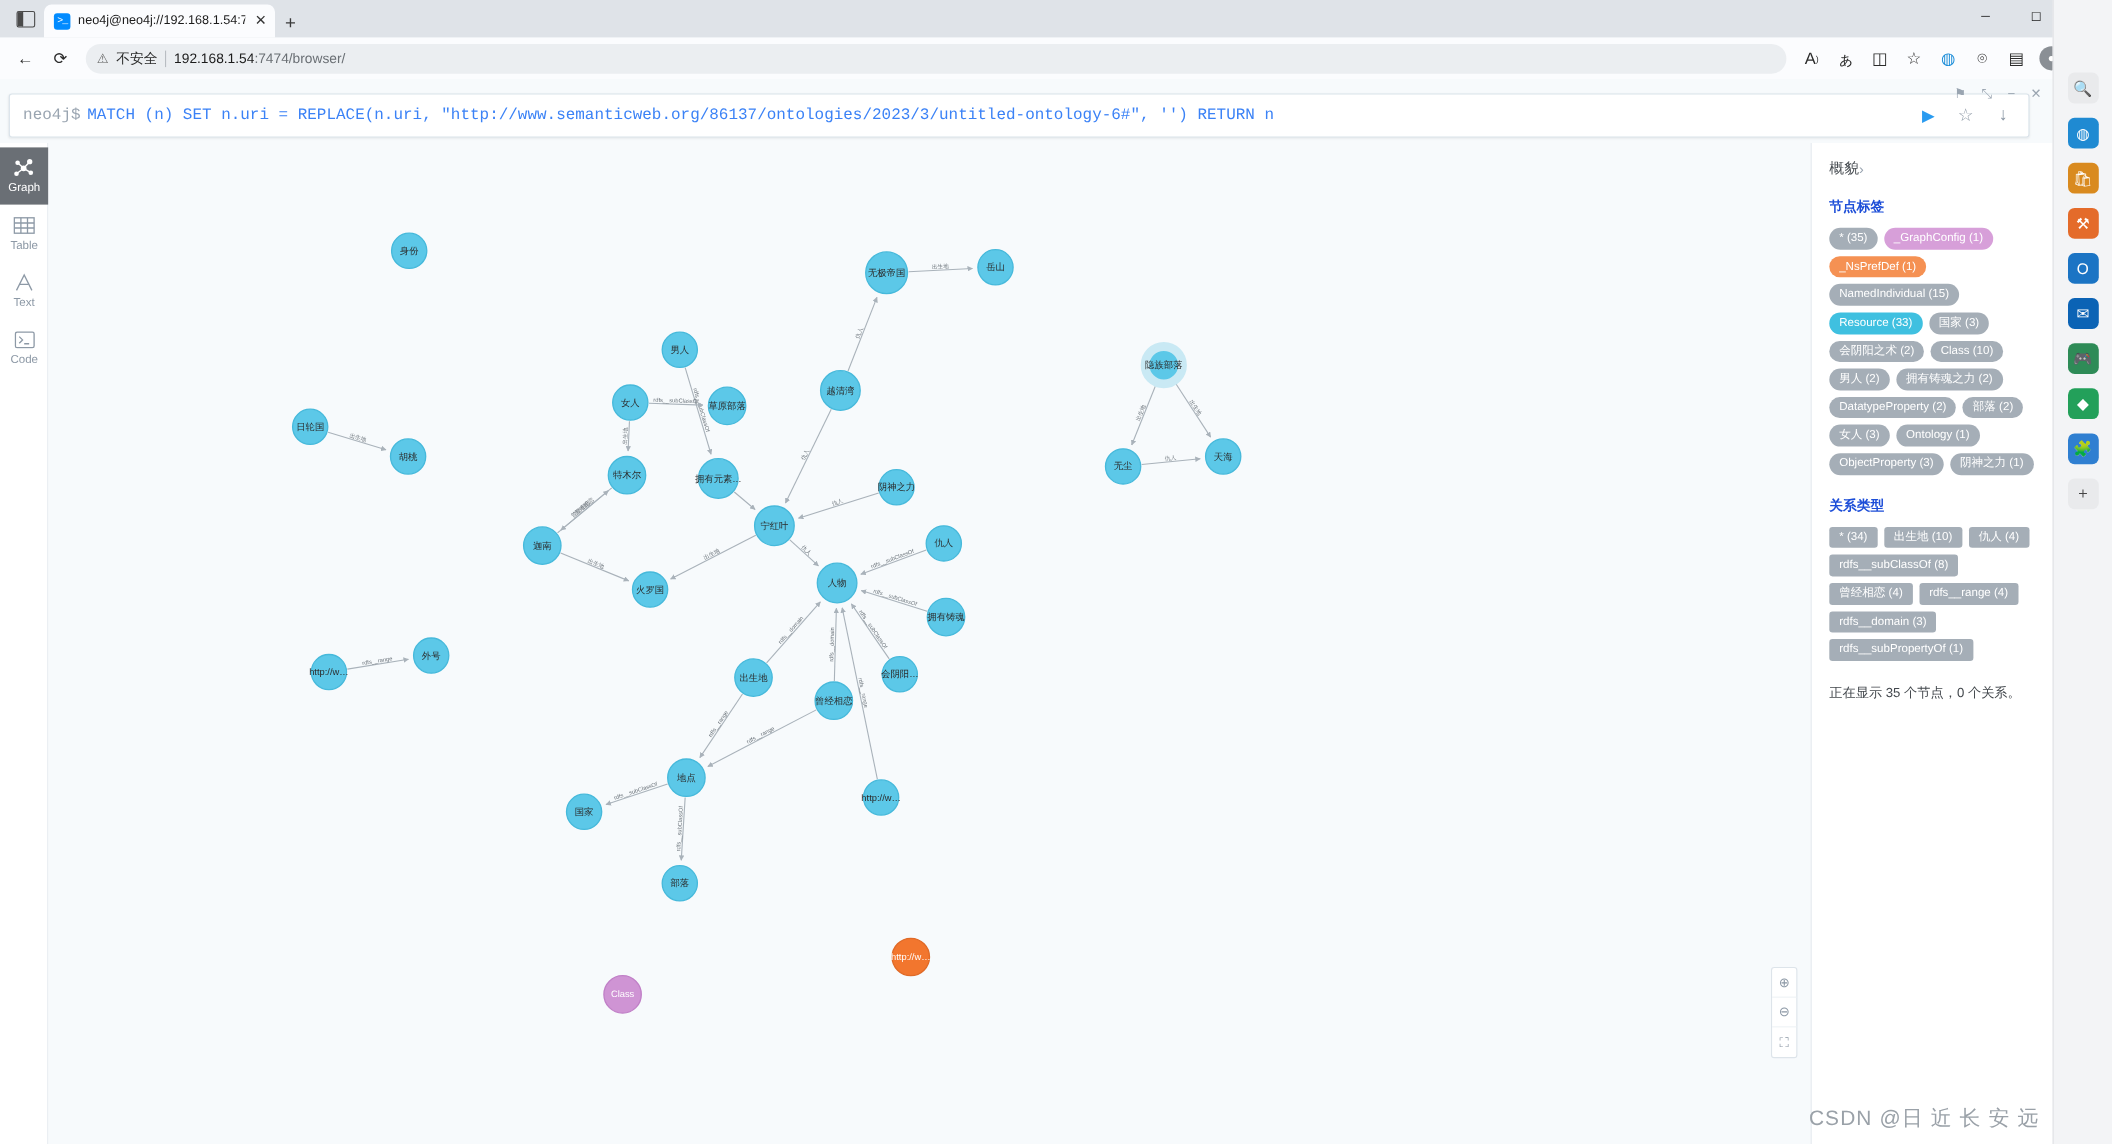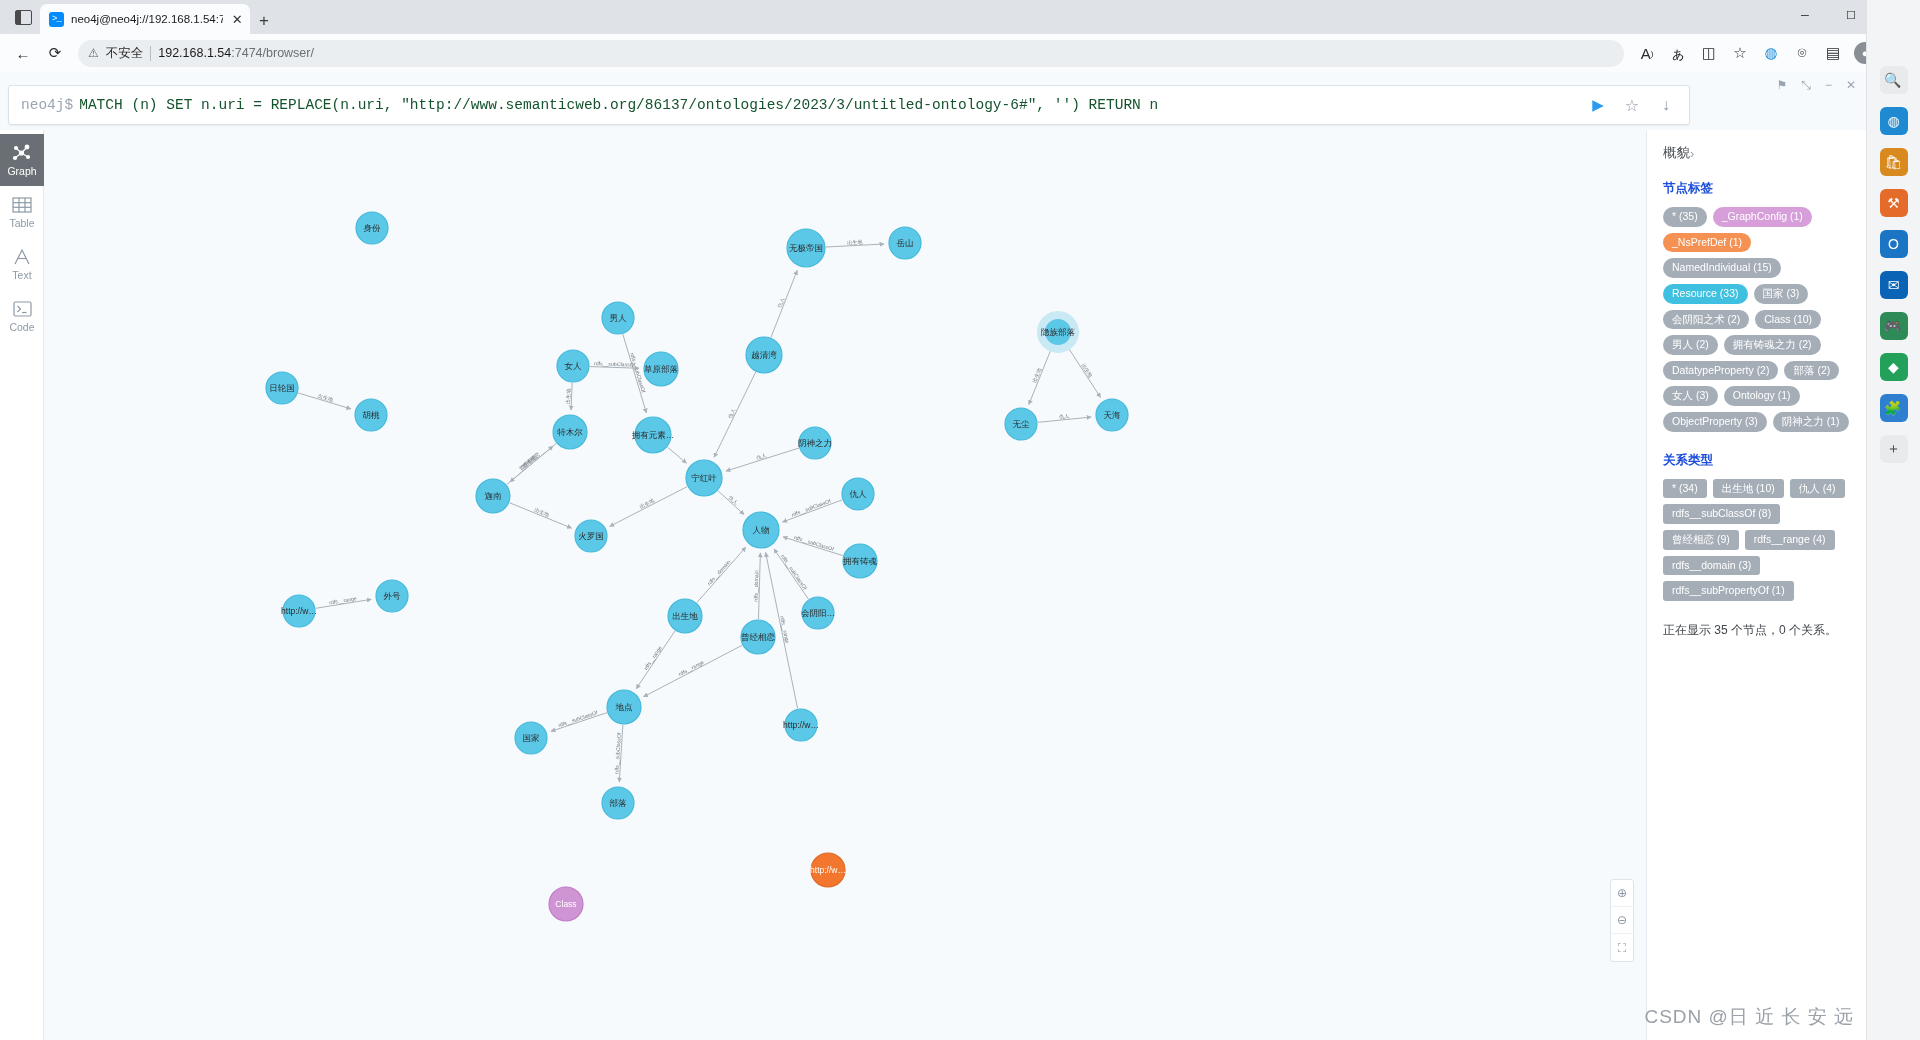--- a/index.html
+++ b/index.html
@@ -81,31 +81,31 @@
 
   
   #neo-app {
     position: relative; width: 1920px; height: 968px; background: #f7fafc;
   }
   #editor-row {
     position: absolute; left: 0; top: 0; width: 1866px; height: 58px;
     background: #f7fafc; display: flex; align-items: center;
   }
   #editor-bar {
-    position: absolute; left: 8px; top: 13px; width: 1682px; height: 40px;
+    position: absolute; left: 8px; top: 13px; width: 1837px; height: 40px;
     background: #fff; border: 1px solid #dae3ea; border-radius: 3px;
     display: flex; align-items: center; padding: 0 6px;
     box-shadow: 0 1px 2px rgba(0,0,0,.06);
   }
   #prompt {
     color: #9aa5b1; font-family: "Liberation Mono", "DejaVu Sans Mono", monospace;
     font-size: 14.5px; padding: 0 6px 0 6px; flex: 0 0 auto;
   }
   #query-text {
-    flex: 1 1 auto; color: #14532d; font-size: 14.5px;
+    flex: 1 1 auto; color: #3b82f6; font-size: 14.5px;
     font-family: "Liberation Mono", "DejaVu Sans Mono", monospace;
     white-space: nowrap; overflow: hidden;
   }
   .editor-act { width: 34px; text-align: center; font-size: 16px; color: #8d99a6; }
   #run-btn { color: #2a9bf0; font-size: 15px; }
   #editor-tools {
     position: absolute; right: 10px; top: 6px; display: flex; gap: 14px;
     color: #9aa5b1; font-size: 12px;
   }
 
@@ -553,21 +553,21 @@
         <span class="chip">ObjectProperty (3)</span>
         <span class="chip">阴神之力 (1)</span>
       </div>
 
     <div class="ov-section-title">关系类型</div>
     <div class="chip-wrap" id="rel-type-chips">
         <span class="chip rel">* (34)</span>
         <span class="chip rel">出生地 (10)</span>
         <span class="chip rel">仇人 (4)</span>
         <span class="chip rel">rdfs__subClassOf (8)</span>
-        <span class="chip rel">曾经相恋 (9)</span>
+        <span class="chip rel">曾经相恋 (4)</span>
         <span class="chip rel">rdfs__range (4)</span>
         <span class="chip rel">rdfs__domain (3)</span>
         <span class="chip rel">rdfs__subPropertyOf (1)</span>
       </div>
 
     <div id="ov-status">正在显示 35 个节点，0 个关系。</div>
   </div>
 
   <div id="watermark">CSDN @日 近 长 安 远</div>
 </div>

